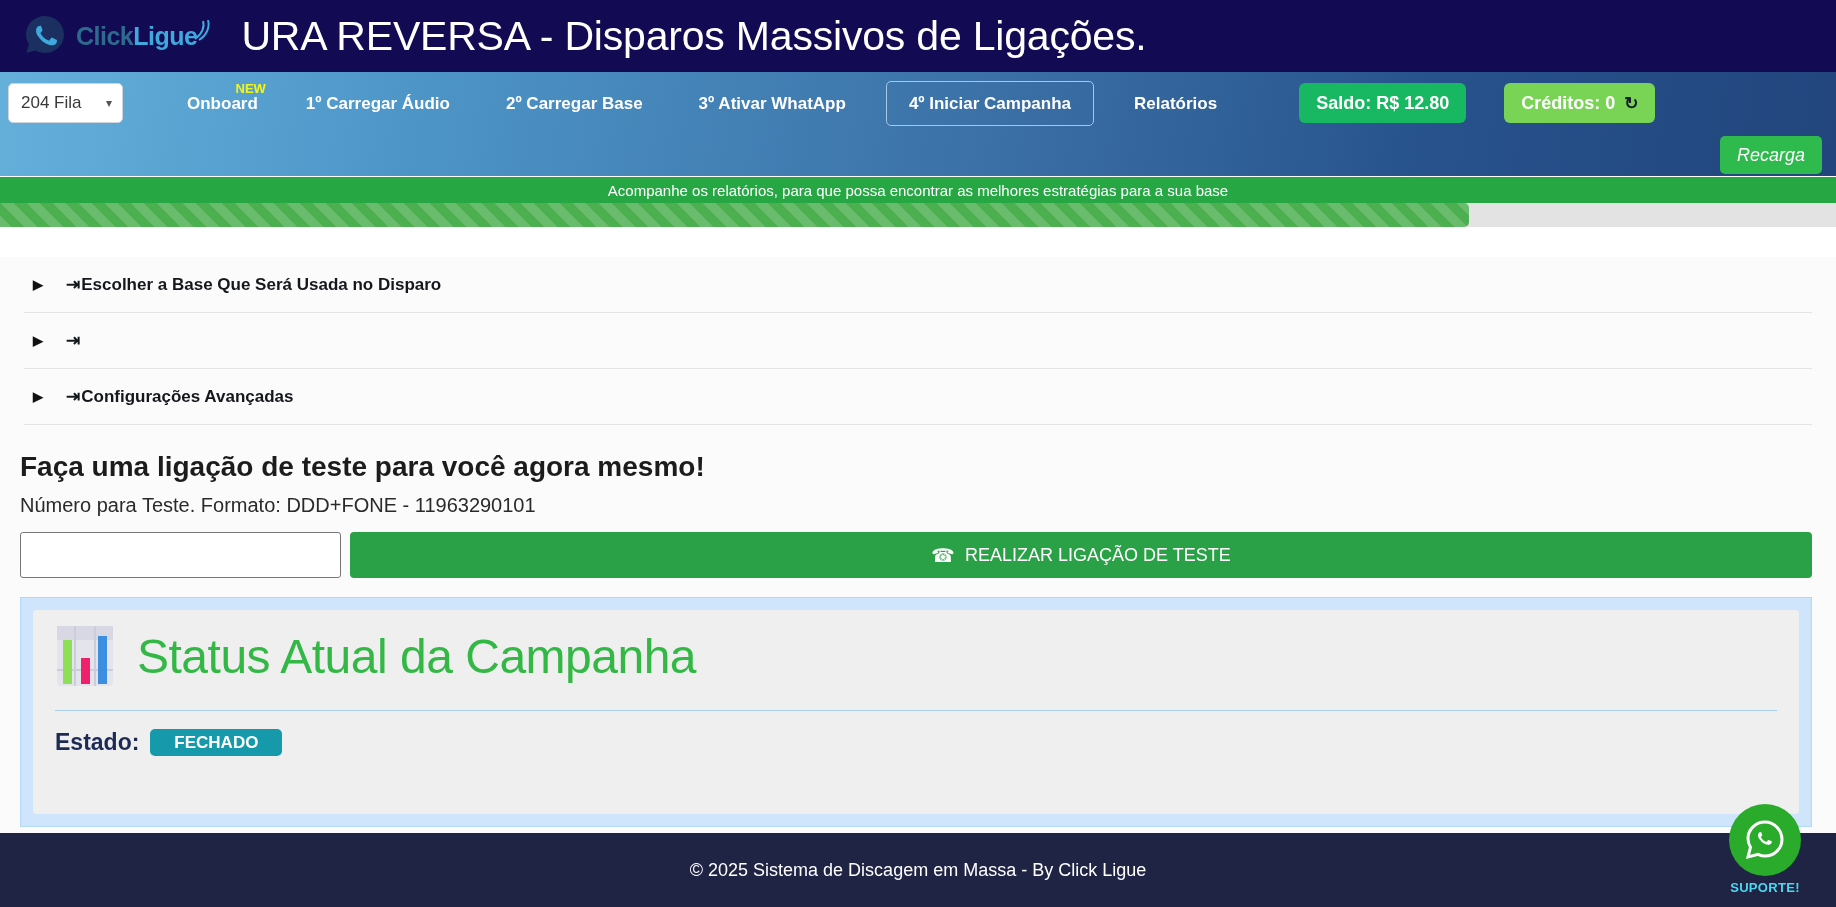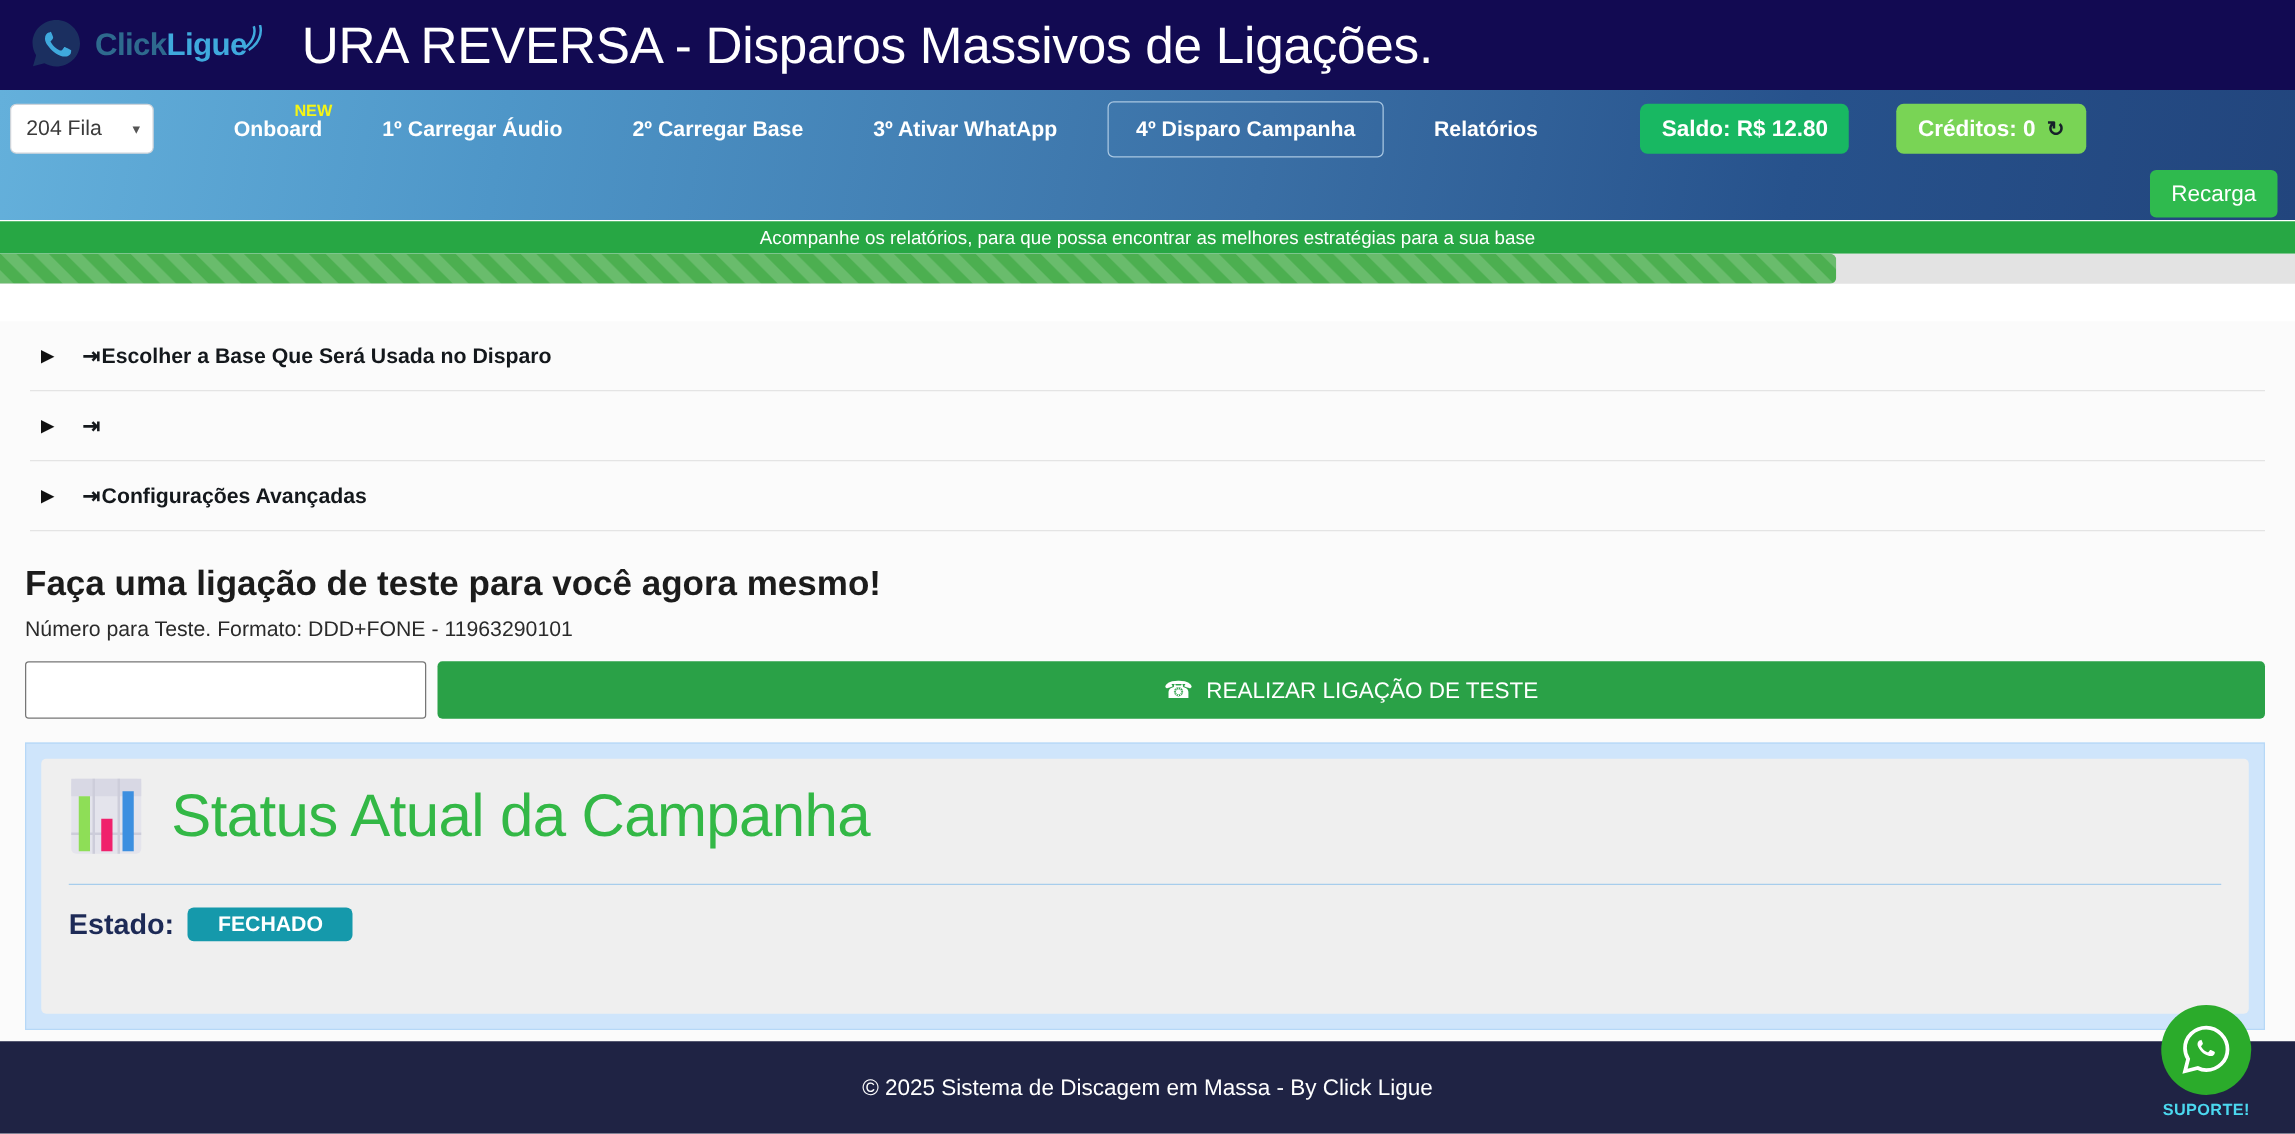--- a/index.html
+++ b/index.html
@@ -112,20 +112,21 @@
     display: flex;
     align-items: center;
   }
   .recarga-btn {
     background: #2fba4e;
     color: #ffffff;
     font-size: 18px;
     border-radius: 5px;
     padding: 10px 17px;
     line-height: 1;
+    font-style: italic;
   }
 
   
   .green-banner {
     height: 27px;
     background: #27a744;
     color: #ffffff;
     font-size: 15px;
     display: flex;
     align-items: center;
@@ -180,21 +181,21 @@
   }
 
   .test-title {
     font-size: 28px;
     font-weight: 700;
     color: #1c1c1c;
     margin-top: 26px;
     margin-left: -4px;
   }
   .test-sub {
-    font-size: 17px;
+    font-size: 20px;
     color: #2a2a2a;
     margin-top: 11px;
     margin-left: -4px;
   }
   .test-row {
     display: flex;
     gap: 9px;
     margin-top: 15px;
     margin-left: -4px;
   }
@@ -345,21 +346,21 @@
       <div class="nav-item">
         <span>1º Carregar Áudio</span>
       </div>
       <div class="nav-item">
         <span>2º Carregar Base</span>
       </div>
       <div class="nav-item">
         <span>3º Ativar WhatApp</span>
       </div>
       <div class="nav-item boxed">
-        <span>4º Disparo Campanha</span>
+        <span>4º Iniciar Campanha</span>
       </div>
       <div class="nav-item">
         <span>Relatórios</span>
       </div>
     </div>
     <div class="pill saldo">
       <span>Saldo: R$ 12.80</span>
     </div>
     <div class="pill creditos">
       <span>Créditos: 0</span>

